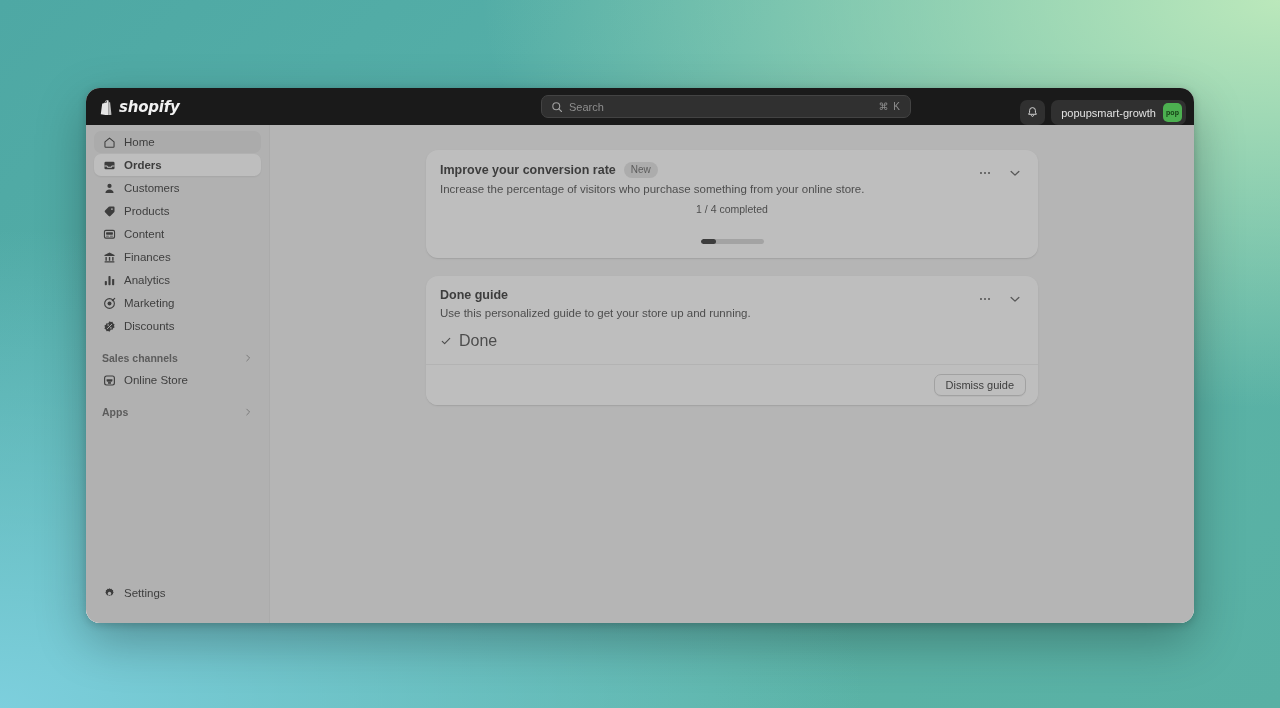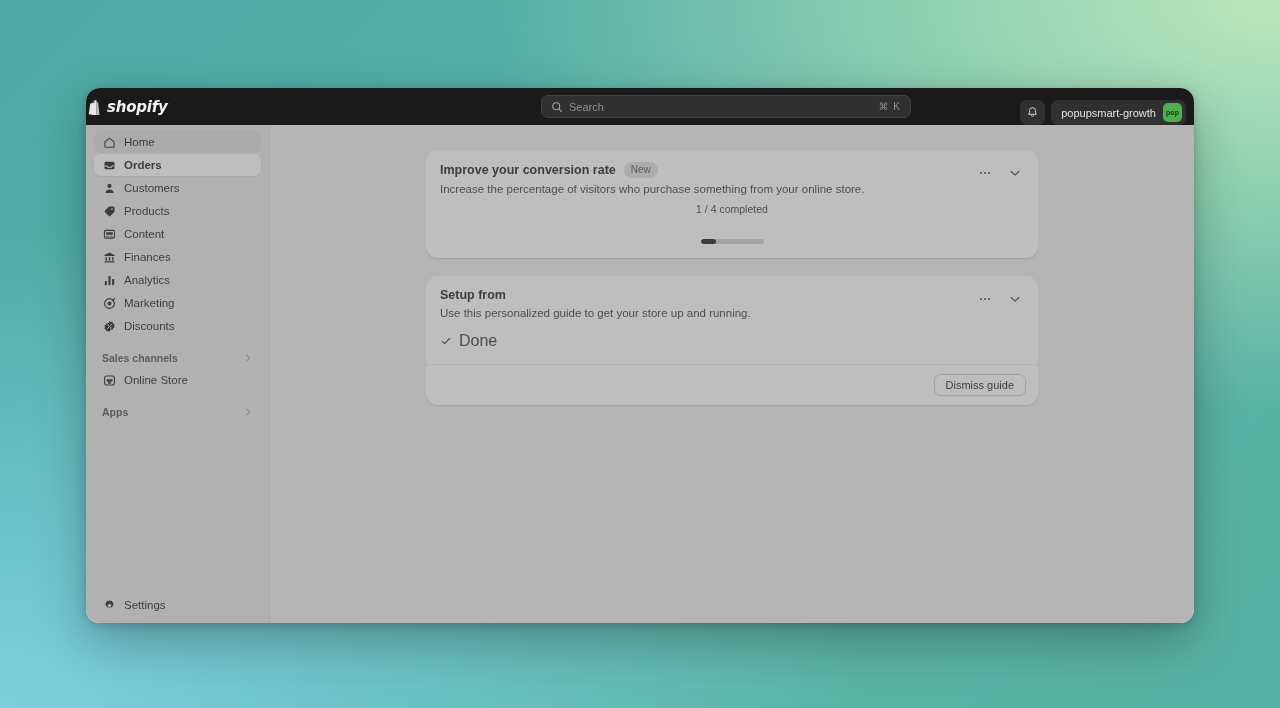--- a/index.html
+++ b/index.html
@@ -23,21 +23,21 @@
     background:#fff;
     box-shadow:0 18px 50px rgba(0,0,0,.28), 0 2px 8px rgba(0,0,0,.18);
     display:flex; flex-direction:column;
   }
 
   
   .topbar {
     height:37px; background:#1a1a1a; flex:0 0 37px;
     display:flex; align-items:center; position:relative;
   }
-  .brand { display:flex; align-items:center; gap:6px; }
+  .brand { display:flex; align-items:center; gap:6px; padding-left:12px; }
   .brand .bag { width:15px; height:16px; display:block; }
   .brand .wordmark {
     color:#f1f1f1; font-size:15px; font-weight:700;
     font-style:italic; letter-spacing:-.2px;
     font-family:"DejaVu Sans", sans-serif;
   }
   .searchwrap {
     position:absolute; left:455px; top:7px; width:370px; height:23px;
     background:#303030; border:1px solid #434343; border-radius:7px;
     display:flex; align-items:center; padding:0 9px; gap:6px;
@@ -67,21 +67,21 @@
     display:flex; align-items:center; justify-content:center;
     font-size:7px; font-weight:700; color:#133d13;
   }
 
   
   .body { flex:1; display:flex; min-height:0; background:#f1f1f1; }
 
   
   .sidebar {
     width:184px; flex:0 0 184px; background:#ebebeb;
-    display:flex; flex-direction:column; padding:6px 8px 0 8px;
+    display:flex; flex-direction:column; padding:6px 8px 12px 8px;
     border-right:1px solid #e0e0e0;
   }
   .navitem {
     display:flex; align-items:center; gap:8px;
     height:22px; padding:0 8px; border-radius:7px;
     color:#303030; font-size:11.5px; cursor:pointer; margin-bottom:1px;
   }
   .navitem.hover { background:#e0e0e0; }
   .navitem.active { background:#fff; box-shadow:0 1px 2px rgba(0,0,0,.09); font-weight:600; }
   .navitem .ic { width:14px; flex:0 0 14px; display:flex; align-items:center; justify-content:center; }
@@ -348,21 +348,21 @@
                   <path d="M3.6 6.2L8 10.4l4.4-4.2" fill="none" stroke="#5c5c5c" stroke-width="1.5" stroke-linecap="round" stroke-linejoin="round"></path>
                 </svg>
             </button>
           </div>
         </div>
       </section>
 
       <section class="card">
         <div class="card-inner">
           <div class="card-head">
-            <span class="card-title">Setup from</span>
+            <span class="card-title">Done guide</span>
           </div>
           <div class="card-sub">Use this personalized guide to get your store up and running.</div>
           <div class="donerow">
             <svg width="12" height="12" viewBox="0 0 16 16">
                 <path d="M3 8.4l3.2 3.2L13 4.6" fill="none" stroke="#4a4a4a" stroke-width="1.5" stroke-linecap="round" stroke-linejoin="round"></path>
               </svg>
             <span class="done-label">Done</span>
           </div>
           <div class="card-actions">
             <button class="iconbtn">

